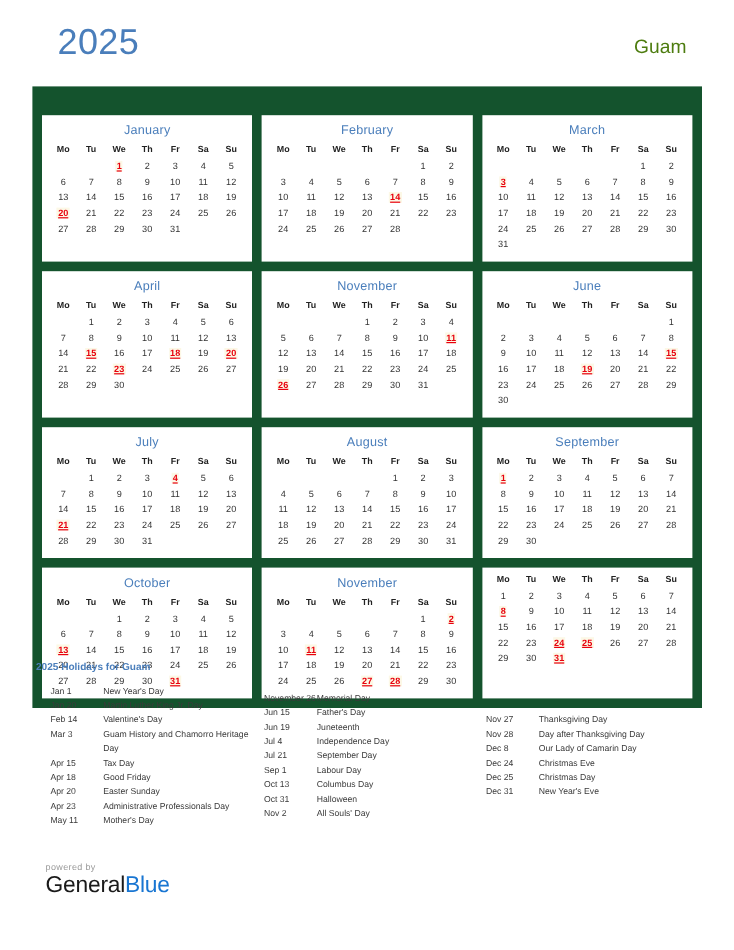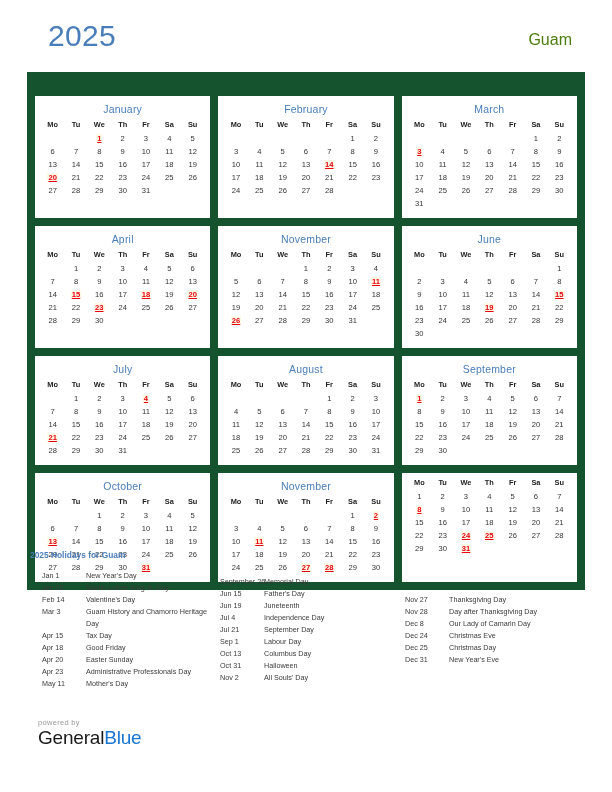--- a/index.html
+++ b/index.html
@@ -974,21 +974,21 @@
             <div class="hdate">Apr 23</div>
             <div class="hname">Administrative Professionals Day</div>
           </div>
           <div class="hrow">
             <div class="hdate">May 11</div>
             <div class="hname">Mother's Day</div>
           </div>
         </div>
         <div class="hcol hcol2">
           <div class="hrow">
-            <div class="hdate">September 26</div>
+            <div class="hdate">November 26</div>
             <div class="hname">Memorial Day</div>
           </div>
           <div class="hrow">
             <div class="hdate">Jun 15</div>
             <div class="hname">Father's Day</div>
           </div>
           <div class="hrow">
             <div class="hdate">Jun 19</div>
             <div class="hname">Juneteenth</div>
           </div>

